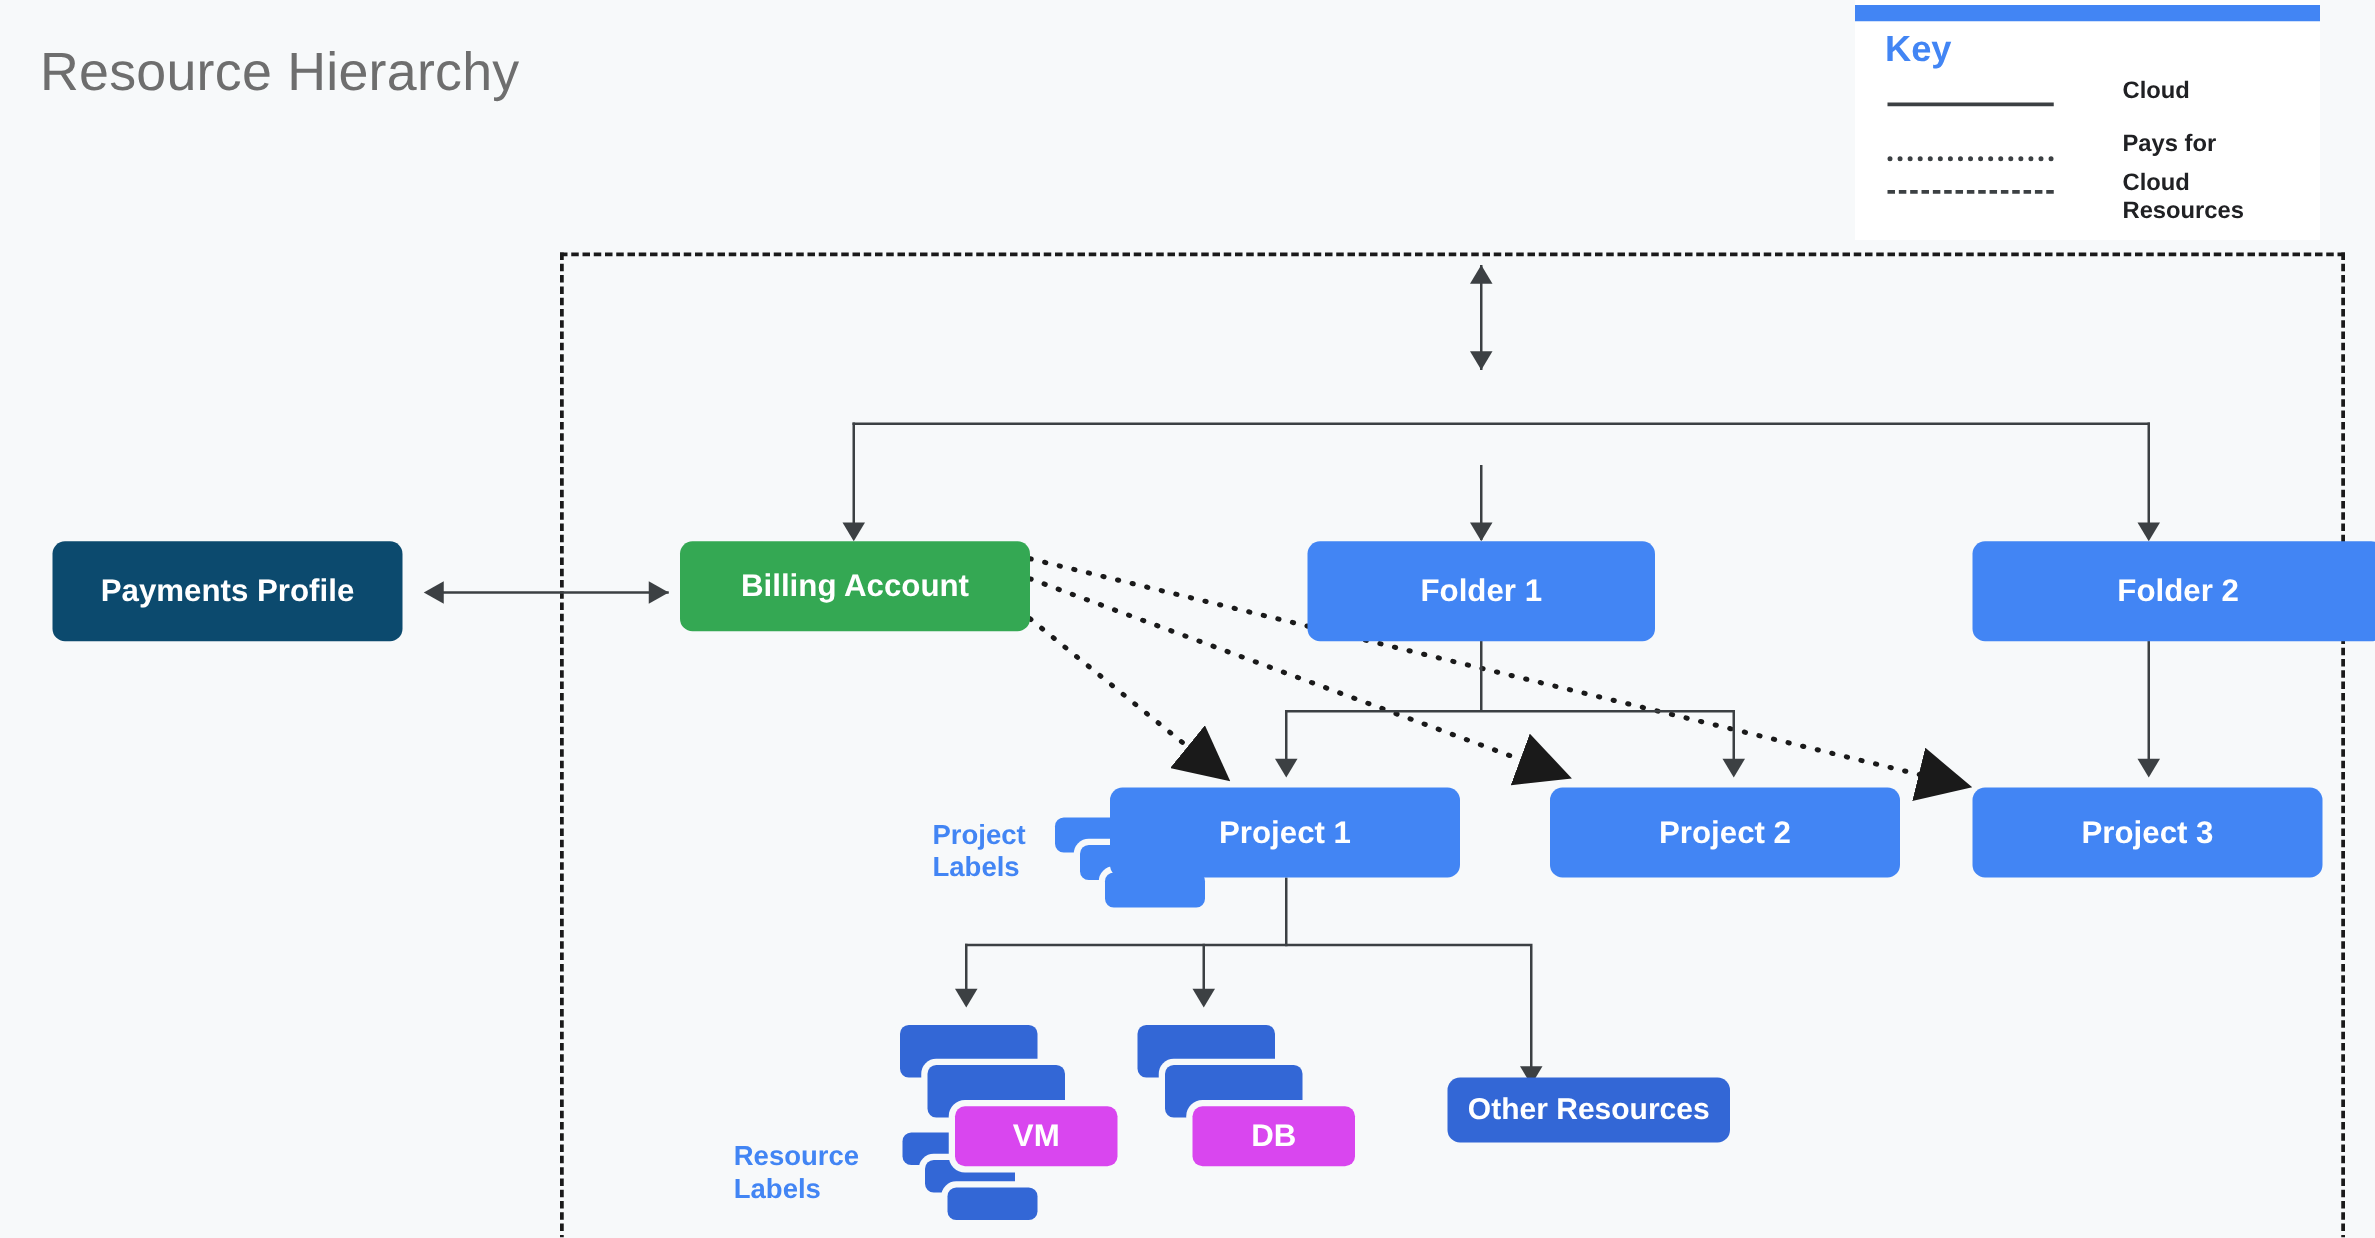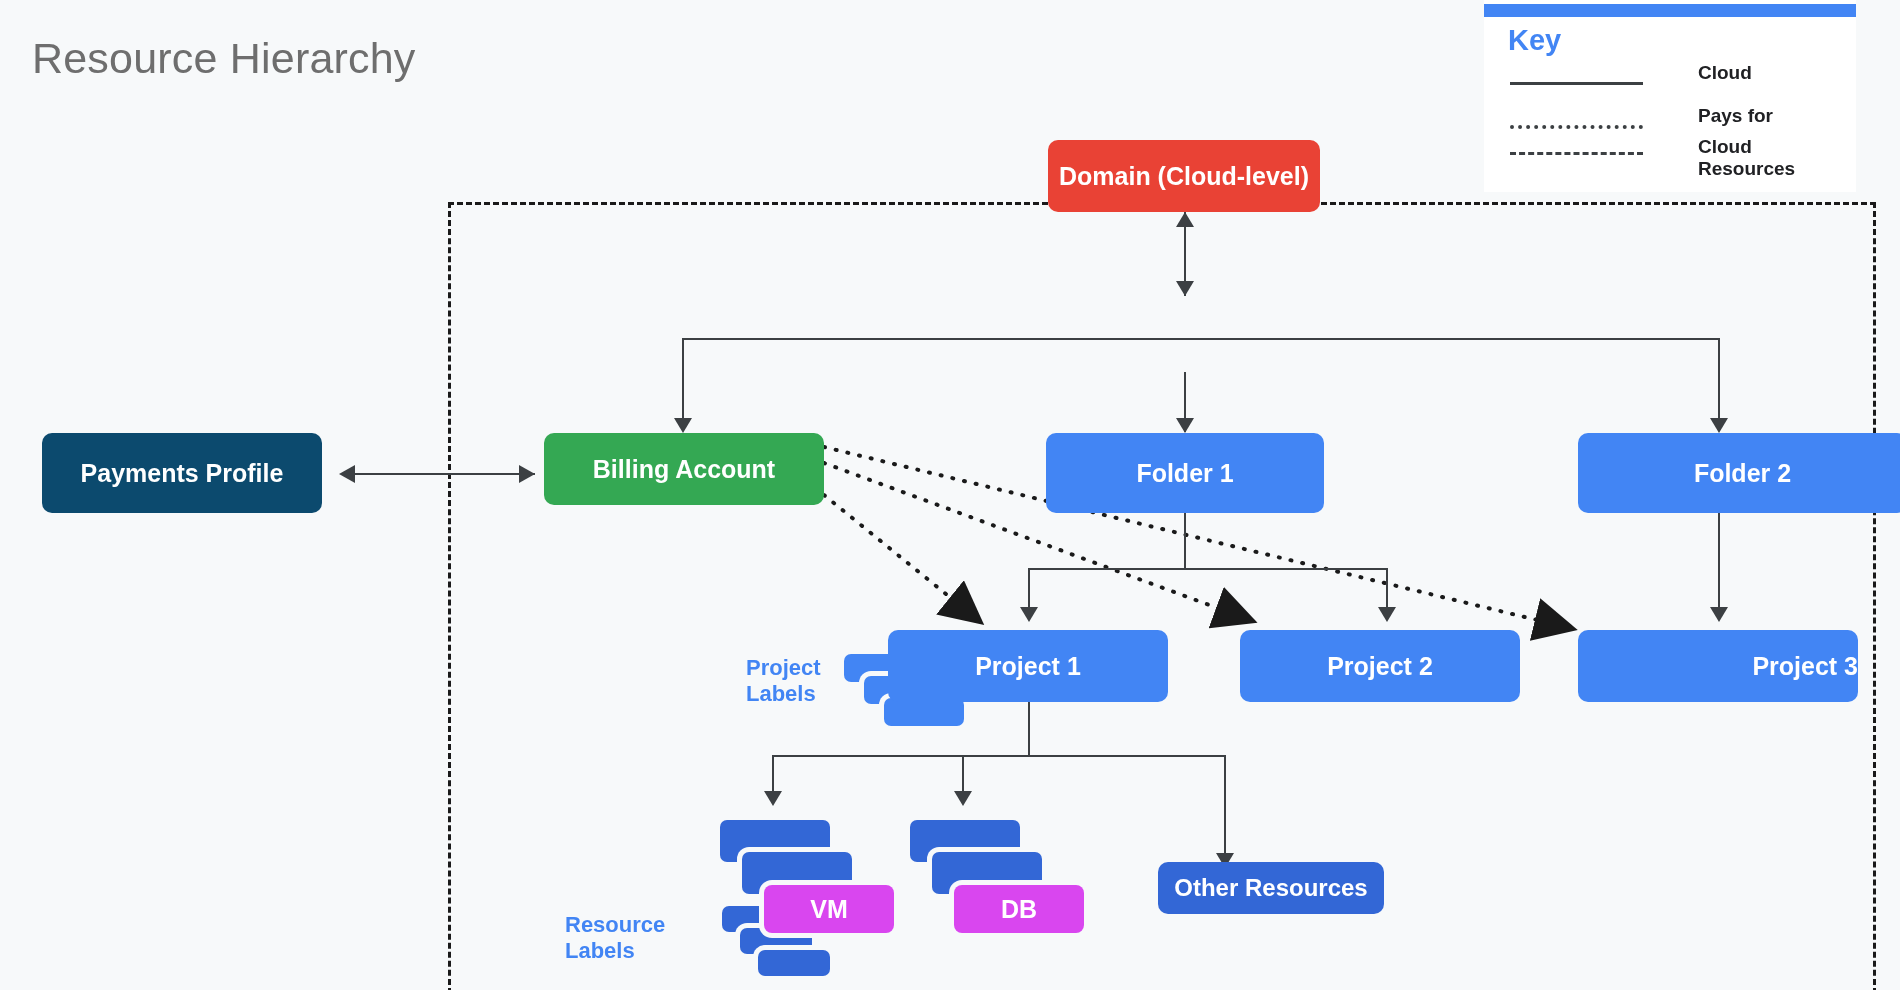--- a/index.html
+++ b/index.html
@@ -269,23 +269,20 @@
 
   <div class="ln-v" style="left:1028px; top:702px; height:55px;"></div>
   <div class="ln-h" style="left:772px; top:755px; width:452px;"></div>
   <div class="ln-v" style="left:772px;  top:755px; height:45px;"></div>
   <div class="ln-v" style="left:962px;  top:755px; height:45px;"></div>
   <div class="ln-v" style="left:1224px; top:755px; height:107px;"></div>
   <div class="arrow-down" style="left:764px;  top:791px;"></div>
   <div class="arrow-down" style="left:954px;  top:791px;"></div>
   <div class="arrow-down" style="left:1216px; top:853px;"></div>
 
-  <div class="node red" style="left:1048px; top:140px; width:272px; height:72px; font-size:25px;">
-    <span>Domain (Cloud-level)</span>
-  </div>
 
 
   <div class="node yellow" style="left:42px; top:433px; width:280px; height:80px; font-size:25px;">
     <span>Payments Profile</span>
   </div>
 
   <div class="node green" style="left:544px; top:433px; width:280px; height:72px; font-size:25px;">
     <span>Billing Account</span>
   </div>
 
@@ -308,25 +305,25 @@
   </div>
 
   <div class="node blue" style="left:888px; top:630px; width:280px; height:72px; font-size:25px; z-index:4;">
     <span>Project 1</span>
   </div>
 
   <div class="node blue" style="left:1240px; top:630px; width:280px; height:72px; font-size:25px;">
     <span>Project 2</span>
   </div>
 
-  <div class="node blue" style="left:1578px; top:630px; width:280px; height:72px; font-size:25px;justify-content:flex-end;">
+  <div class="node blue" style="left:1578px; top:630px; width:280px; height:72px; font-size:25px;">
     <span>Project 3</span>
   </div>
 
-  <div class="side-label" style="left:565px; top:912px; width:130px;">
+  <div class="side-label" style="left:587px; top:912px; width:130px;">
     <div>Resource</div>
     <div>Labels</div>
   </div>
 
   <div class="stack" style="left:722px; top:906px; width:110px; height:80px; z-index:6;">
     <div class="chip dk" style="left:0px;  top:0px;  width:72px; height:26px;"></div>
     <div class="chip dk" style="left:18px; top:22px; width:72px; height:26px;"></div>
     <div class="chip dk" style="left:36px; top:44px; width:72px; height:26px;"></div>
   </div>
 

